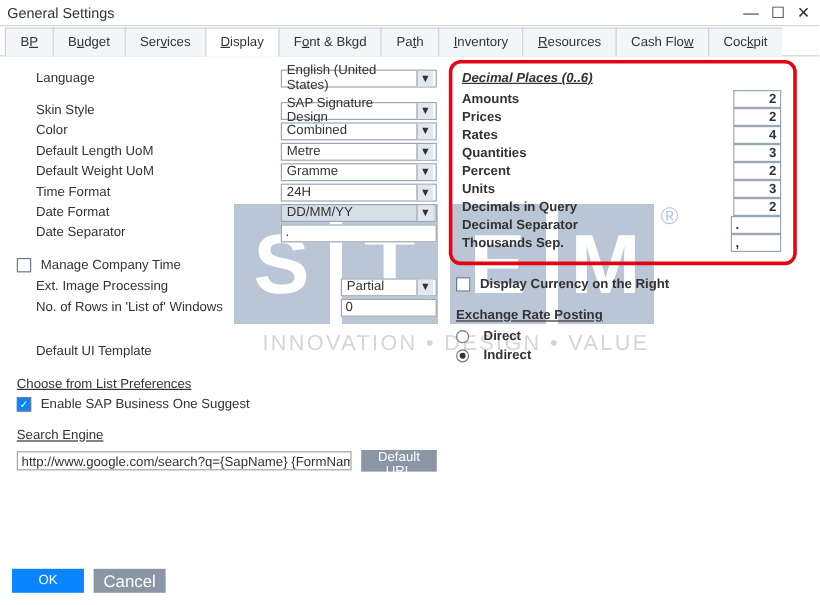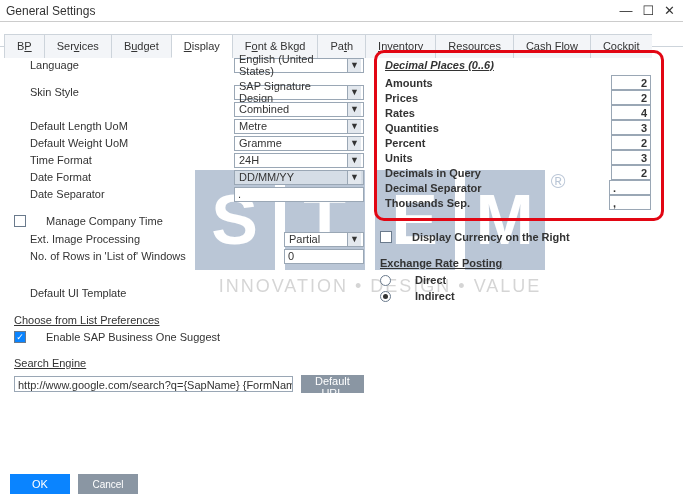--- a/index.html
+++ b/index.html
@@ -34,21 +34,21 @@
   }
   .tab {
     padding: 5px 12px;
     border: 1px solid #cdd4db;
     border-bottom: none;
     background: #f3f5f8;
     margin-right: -1px;
     font-size: 11px;
     cursor: pointer;
     position: relative;
-    top: 12px;
+    top: 1px;
   }
   .tab.active {
     background: #fff;
     border-bottom: 1px solid #fff;
   }
   .tab u { text-decoration: underline; }
   .content {
     position: relative;
     padding: 10px 10px 0 14px;
   }
@@ -87,21 +87,21 @@
     line-height: 13px;
     font-size: 9px;
   }
   .numinput { width: 40px; justify-content: flex-end; padding-right: 3px; }
   .txtsmall { width: 42px; padding-left: 3px; }
   .gap { height: 10px; }
   .checkbox-row {
     display: flex;
     align-items: center;
     height: 16px;
-    gap: 20px;
+    gap: 8px;
   }
   .checkbox {
     width: 12px; height: 12px;
     border: 1px solid #6a7a8c;
     background: #fff;
     display: inline-flex;
     align-items: center;
     justify-content: center;
   }
   .checkbox.checked { background: #0a84ff; color: #fff; font-size: 9px; line-height: 10px;}
@@ -191,21 +191,21 @@
     width: 60px;
     font-size: 11px;
     cursor: pointer;
   }
   .btn-sec {
     background: #8a96a3;
     color: #fff;
     border: none;
     height: 20px;
     width: 60px;
-    font-size: 10px;
+    font-size: 14px;
     cursor: pointer;
   }
   
   .watermark {
     position: absolute;
     left: 150px;
     top: 170px;
     opacity: 0.35;
     pointer-events: none;
     text-align: center;
@@ -244,22 +244,22 @@
   <span class="title">General Settings</span>
   <div class="winbtns">
     <span>—</span>
     <span>☐</span>
     <span>✕</span>
   </div>
 </div>
 
 <div class="tabs">
   <div class="tab">B<u>P</u></div>
+  <div class="tab">B<u>u</u>dget</div>
   <div class="tab">Ser<u>v</u>ices</div>
-  <div class="tab">B<u>u</u>dget</div>
   <div class="tab active"><u>D</u>isplay</div>
   <div class="tab">F<u>o</u>nt &amp; Bkgd</div>
   <div class="tab">Pa<u>t</u>h</div>
   <div class="tab"><u>I</u>nventory</div>
   <div class="tab"><u>R</u>esources</div>
   <div class="tab">Cash Flo<u>w</u></div>
   <div class="tab" style="border-right:none;">Coc<u>k</u>pit</div>
 </div>
 
 <div class="watermark">
@@ -287,20 +287,21 @@
     <div class="gap"></div>
     <div class="row">
       <label>Skin Style</label>
       <div style="flex:1"></div>
       <div class="select">
         <span class="val">SAP Signature Design</span>
           <span class="arrow">▼</span>
       </div>
     </div>
     <div class="row">
+      <label>Color</label>
       <div style="flex:1"></div>
       <div class="select">
         <span class="val">Combined</span>
           <span class="arrow">▼</span>
       </div>
     </div>
     <div class="row">
       <label>Default Length UoM</label>
       <div style="flex:1"></div>
       <div class="select">

